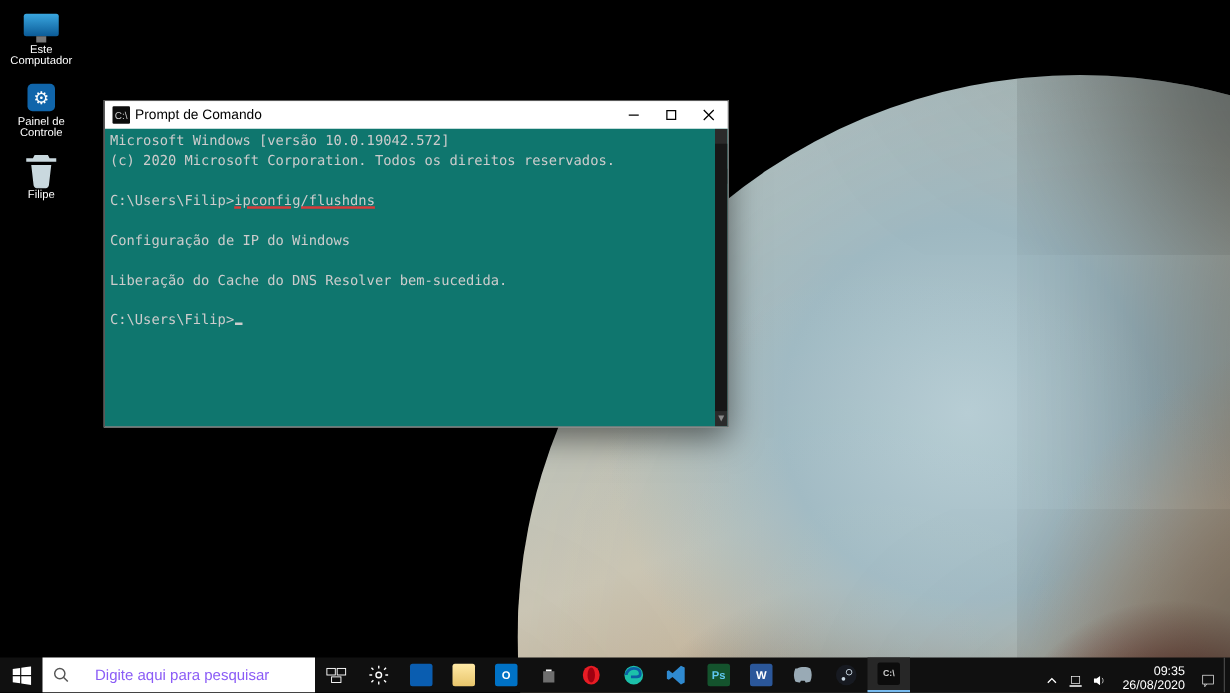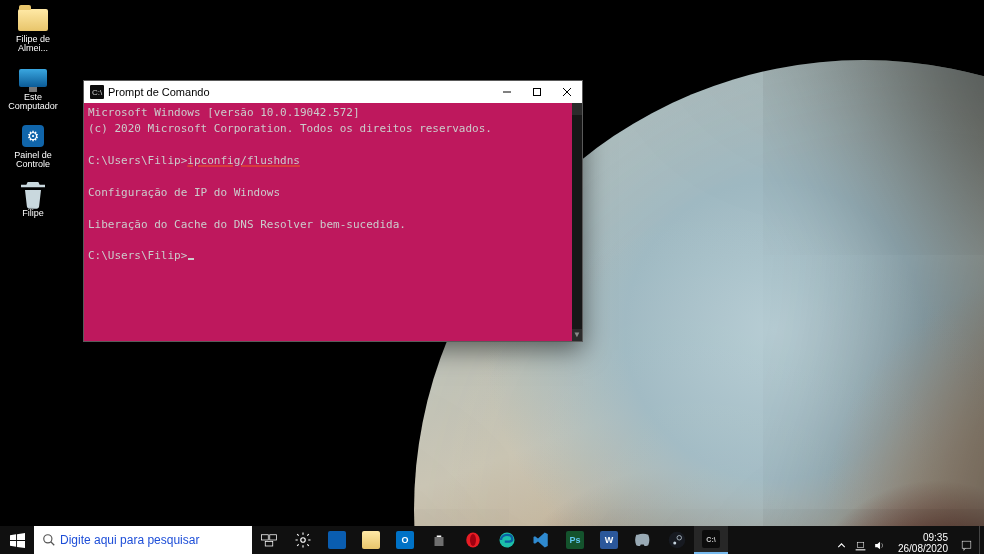--- a/index.html
+++ b/index.html
@@ -47,40 +47,40 @@
     font-size: 11px; color: #000;
   }
   .cmd-titlebar .cmd-ico {
     width: 14px; height: 14px; margin: 0 4px 0 6px; background: #0c0c0c; border-radius: 1px;
     display:flex; align-items:center; justify-content:center; color:#ccc; font-size:8px;
   }
   .cmd-title { flex: 1; }
   .cmd-btn { width: 30px; height: 22px; display:flex; align-items:center; justify-content:center; font-size:11px; cursor:pointer; }
   .cmd-btn svg { width:10px; height:10px; }
   .cmd-body {
-    flex: 1; background: #be185d; color: #ccc; font-family: Consolas, monospace;
+    flex: 1; background: #0f766e; color: #ccc; font-family: Consolas, monospace;
     font-size: 11px; line-height: 1.45; padding: 2px 4px; position: relative;
     overflow: hidden; white-space: pre;
   }
   .cmd-scrollbar { position: absolute; right: 0; top: 0; bottom: 0; width: 10px; background: #2b2b2b; }
   .cmd-scrollbar .arrow { height: 12px; background: #2b2b2b; color:#888; font-size:8px; display:flex; align-items:center; justify-content:center; cursor:pointer; }
   .cmd-scrollbar .track { position:absolute; top:12px; bottom:12px; left:0; right:0; background:#171717; }
   .underline-cmd { text-decoration: underline; text-decoration-color: #d83b3b; text-decoration-thickness: 1.5px; text-underline-offset: 1px; }
   .cursor { display:inline-block; width:6px; height:2px; background:#ccc; vertical-align: -1px; margin-left:1px; }
 
   
   .taskbar {
     position: absolute; left: 0; right: 0; bottom: 0; height: 28px;
     background: #101010; display: flex; align-items: stretch; color: #fff;
   }
   .start { width: 34px; display:flex; align-items:center; justify-content:center; cursor:pointer; }
   .start svg { width:15px; height:15px; fill:#fff; }
   .search {
     flex: 0 0 218px; background: #fff; display:flex; align-items:center; padding: 0 8px;
-    font-size: 12px; color:#1d4ed8; gap:4px; cursor:text;
+    font-size: 12px; color:#8b5cf6; gap:20px; cursor:text;
   }
   .search svg { width:14px; height:14px; fill:none; stroke:#555; stroke-width:2; }
   .tb-item { width: 34px; display:flex; align-items:center; justify-content:center; cursor:pointer; }
   .tb-item.active { border-bottom: 2px solid #76b9ed; background:#272727; }
   .tb-item svg { width:18px; height:18px; }
   .tb-item .sq { width:18px; height:18px; border-radius:2px; display:flex; align-items:center; justify-content:center; font-size:9px; font-weight:bold; }
   .tb-spacer { flex: 1; }
   .tray { display:flex; align-items:flex-end; padding: 0 6px; font-size: 10px; gap: 8px; cursor:pointer; }
   .tray .icons { display:flex; gap:6px; align-items:center; }
   .tray svg { width:13px; height:13px; }
@@ -88,27 +88,20 @@
   .show-dt { width: 5px; border-left: 1px solid #444; cursor:pointer; }
 </style>
 </head>
 <body>
 
 <div class="wallpaper">
   <div class="planet"></div>
 </div>
 
 <div class="desktop-icons">
-  <div class="d-icon">
-    <div class="ic">
-        <div class="folder-shape"></div>
-      </div>
-    <div class="lbl">Filipe de
-Almei...</div>
-  </div>
   <div class="d-icon">
     <div class="ic">
         <div class="monitor-shape"></div>
       </div>
     <div class="lbl">Este
 Computador</div>
   </div>
   <div class="d-icon">
     <div class="ic">
         <div class="panel-shape">⚙</div>

